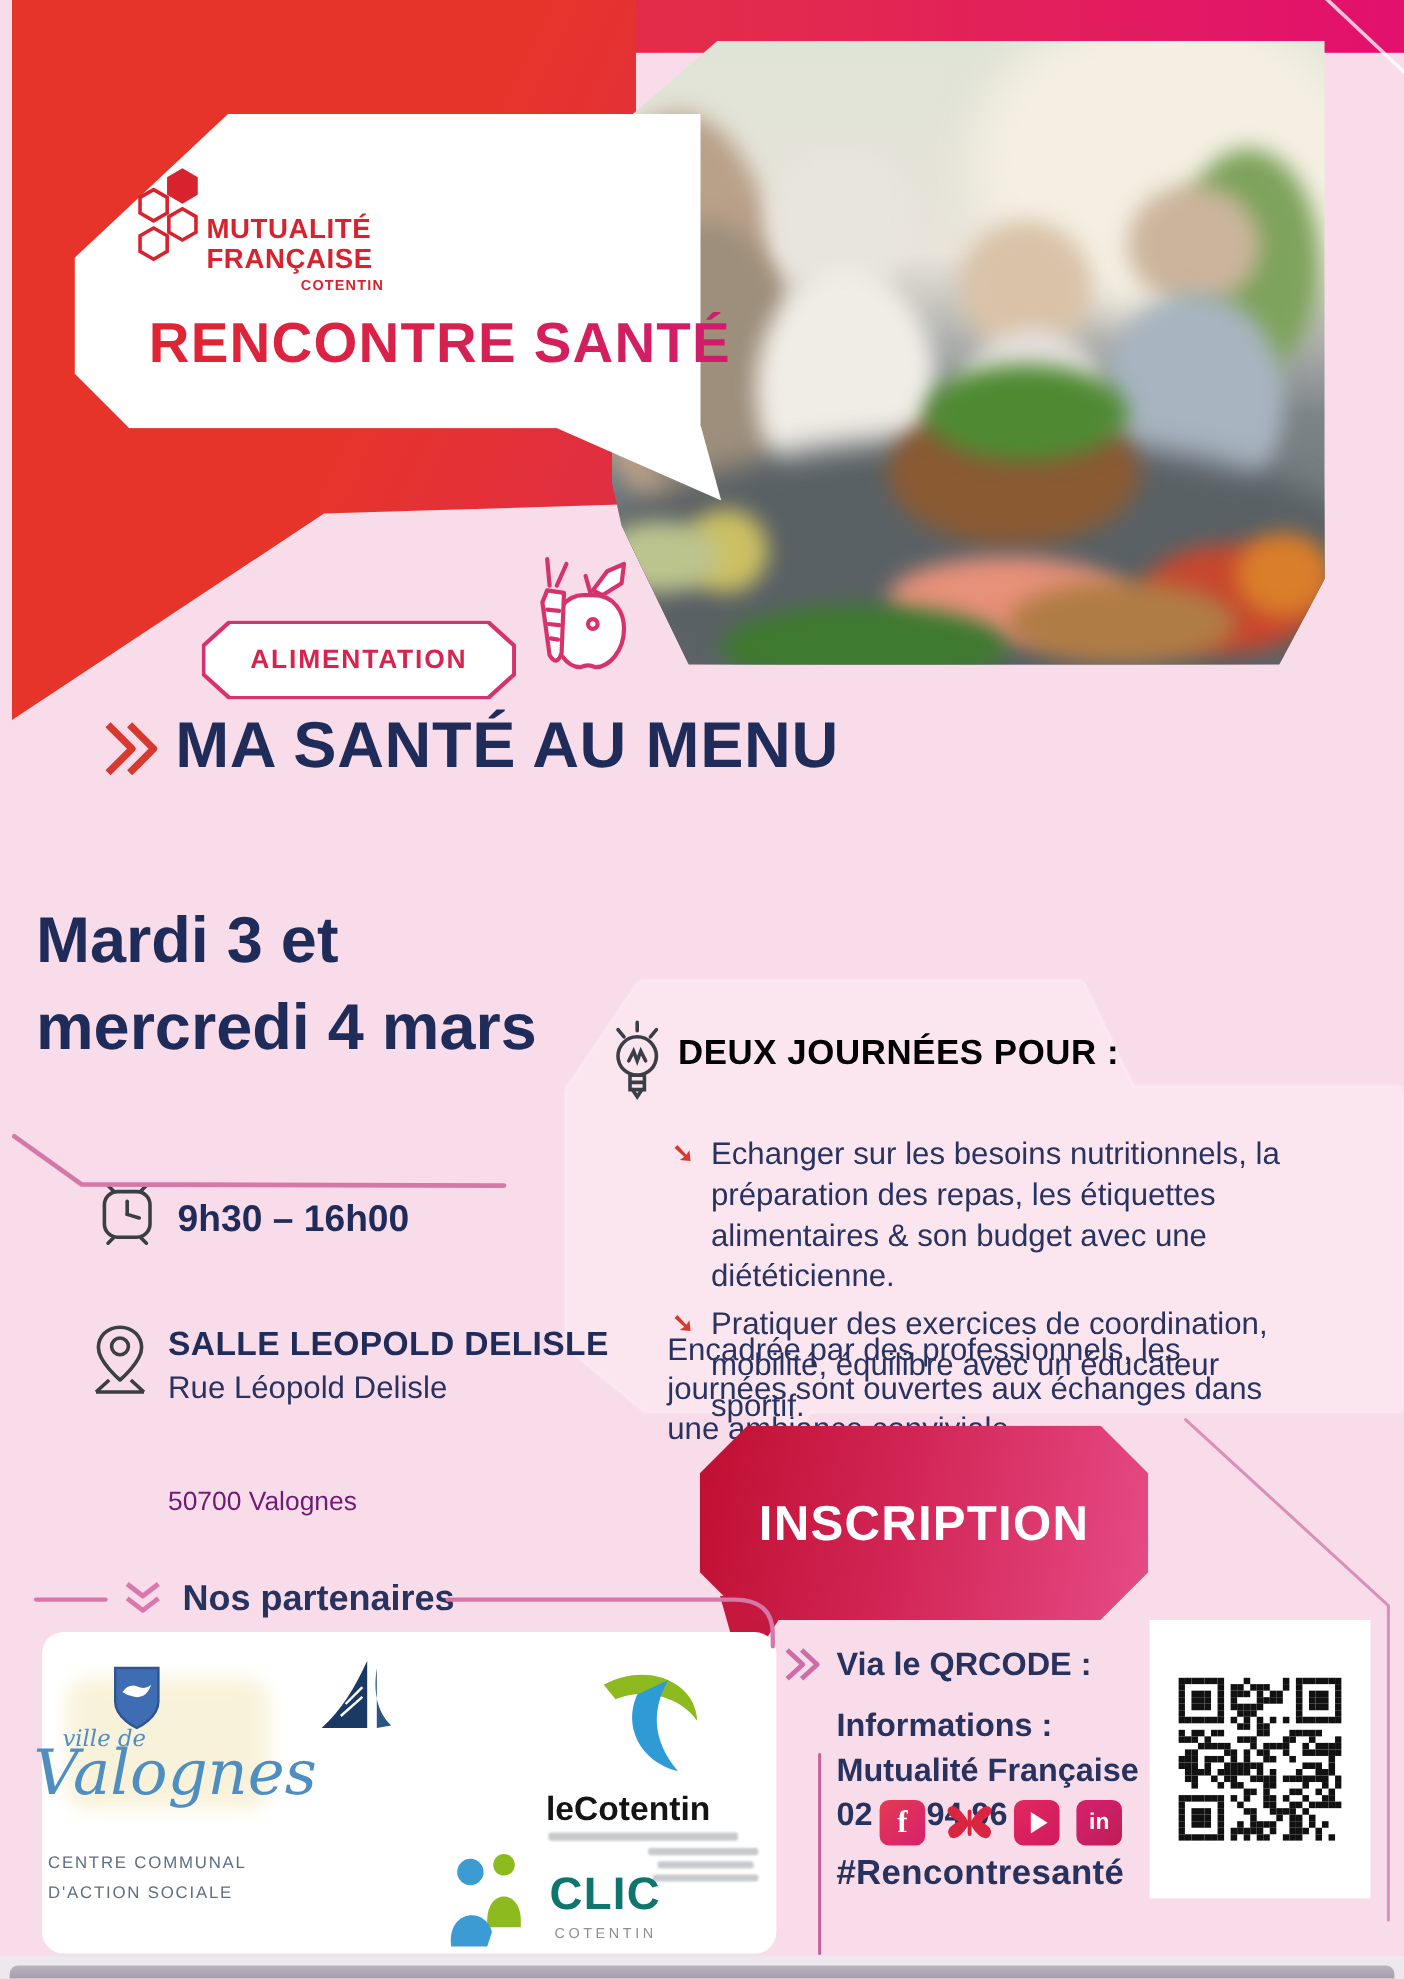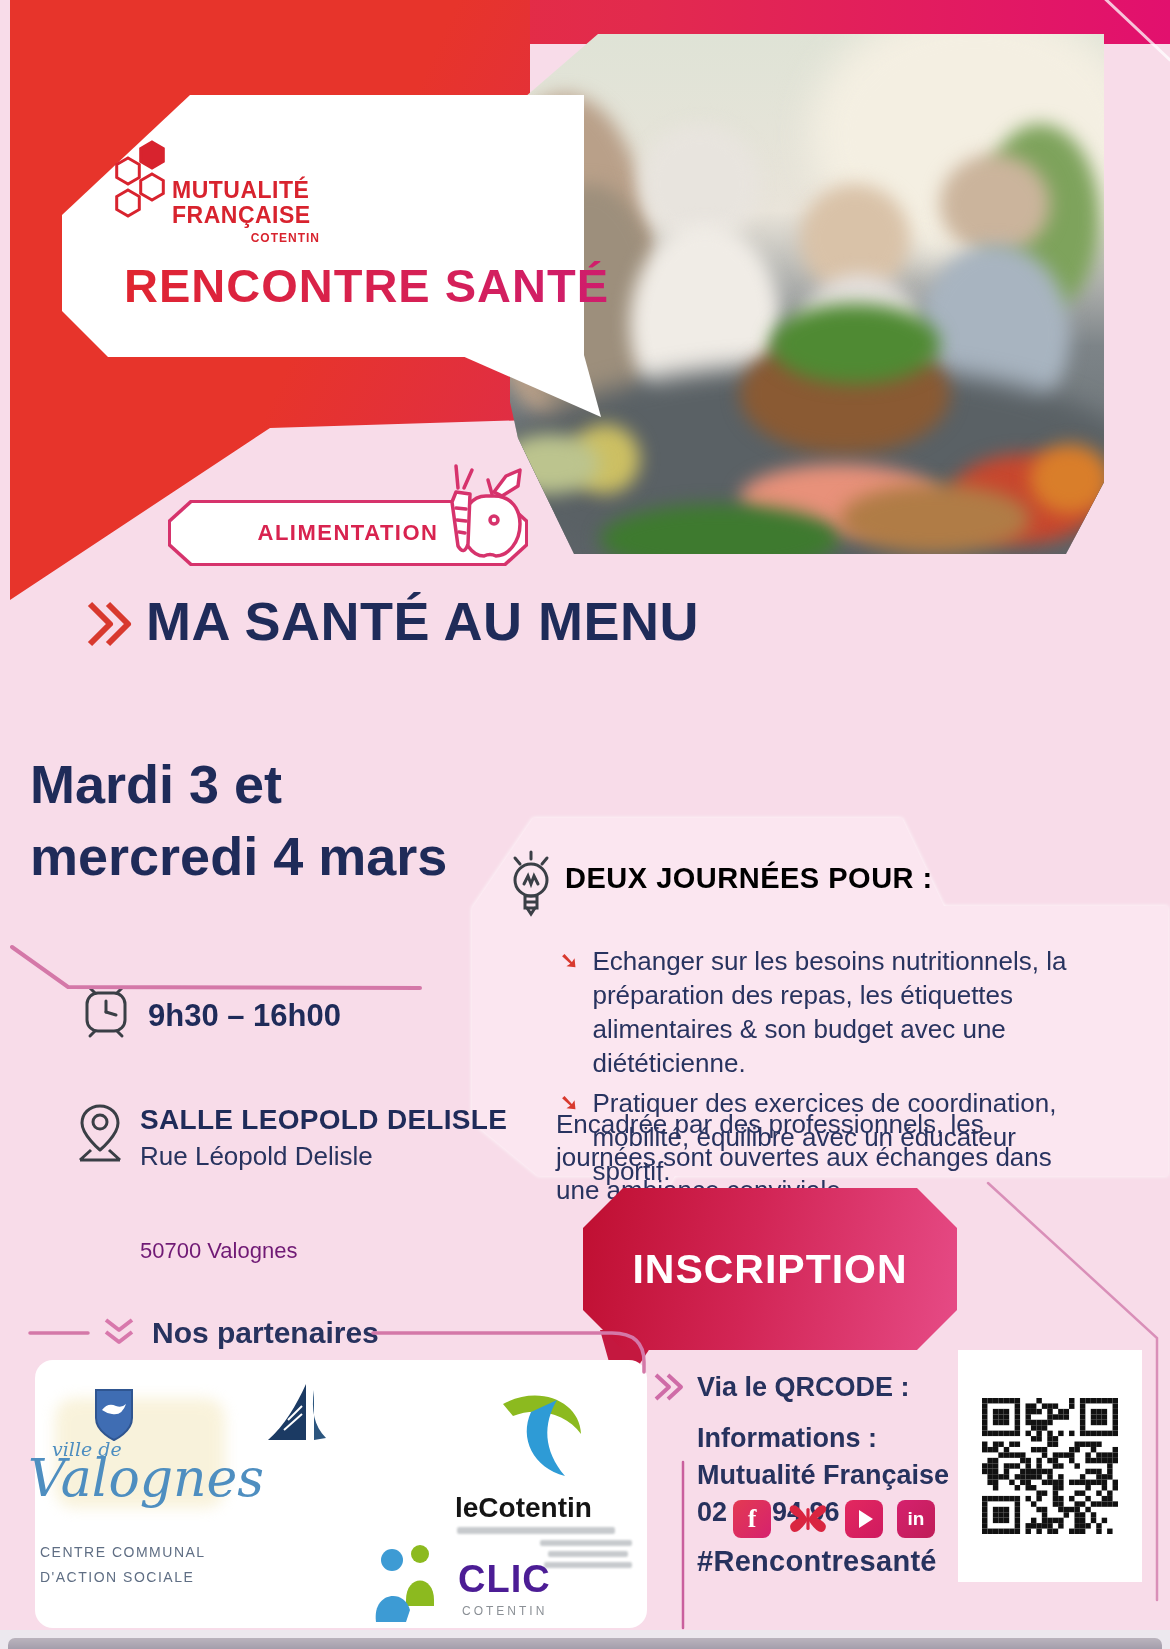--- a/index.html
+++ b/index.html
@@ -47,21 +47,21 @@
   
   #brandword{left:172px;top:178px;line-height:25px;font-size:23px;font-weight:800;color:#d8232e;letter-spacing:.5px;}
   #brandregion{left:172px;top:231px;width:148px;text-align:right;font-size:12px;font-weight:700;color:#d8232e;letter-spacing:1px;}
   #programtitle{left:124px;top:258px;font-size:47px;font-weight:800;letter-spacing:1px;
     background:linear-gradient(90deg,#e02530,#cf1d6d);-webkit-background-clip:text;background-clip:text;color:transparent;}
 
   
   .octa-out{background:#d6336c;clip-path:polygon(22px 0,calc(100% - 22px) 0,100% 20px,100% calc(100% - 20px),calc(100% - 22px) 100%,22px 100%,0 calc(100% - 20px),0 20px);}
   .octa-in{position:absolute;left:3px;top:3px;right:3px;bottom:3px;background:#fff;display:flex;align-items:center;justify-content:center;
     clip-path:polygon(21px 0,calc(100% - 21px) 0,100% 19px,100% calc(100% - 19px),calc(100% - 21px) 100%,21px 100%,0 calc(100% - 19px),0 19px);}
-  #alimbadge{left:168px;top:500px;width:360px;height:66px;}
+  #alimbadge{left:168px;top:517px;width:262px;height:66px;}
   #alimbadge .octa-in span{font-size:22px;font-weight:800;color:#d8234f;letter-spacing:1.5px;}
 
   
   #bigtitle{left:146px;top:590px;font-size:54px;font-weight:800;color:#1f2b59;letter-spacing:.5px;}
   #dates{left:30px;top:748px;font-size:54px;font-weight:800;color:#1f2b59;line-height:72px;}
 
   
   #timetext{left:148px;top:998px;font-size:31px;font-weight:700;color:#1f2b59;}
   #venuename{left:140px;top:1104px;font-size:28px;font-weight:800;color:#1f2b59;letter-spacing:.3px;}
   #venuestreet{left:140px;top:1141px;font-size:26px;color:#28335f;}
@@ -102,21 +102,21 @@
   #partnerpanel{left:35px;top:1360px;width:612px;height:268px;background:#fff;border-radius:18px;}
   .valo-bg{left:55px;top:1398px;width:170px;height:110px;background:#f0e0a6;opacity:.4;filter:blur(7px);border-radius:20px;}
   #valo-prefix{left:52px;top:1438px;font-size:19px;font-style:italic;color:#4e8ec0;font-family:"DejaVu Serif",serif;}
   #valo-name{left:28px;top:1448px;font-size:52px;font-style:italic;color:#4e8ec0;font-family:"DejaVu Serif",serif;}
   #valo-sub{left:40px;top:1540px;font-size:14px;letter-spacing:1.5px;color:#5f6e84;line-height:25px;}
   #manche-text{left:232px;top:1454px;color:#17325f;}
   #manche-text .l1{font-size:31px;font-weight:800;letter-spacing:.5px;}
   #manche-text .l2{font-size:19px;font-weight:600;letter-spacing:2px;}
   #cotentin-name{left:455px;top:1492px;font-size:28px;font-weight:800;color:#141414;}
   .fineprint{background:#9aa0a6;opacity:.55;filter:blur(1px);border-radius:2px;}
-  #clic-name{left:458px;top:1558px;font-size:38px;font-weight:800;color:#4c1d95;letter-spacing:1px;}
+  #clic-name{left:458px;top:1558px;font-size:38px;font-weight:800;color:#0f766e;letter-spacing:1px;}
   #clic-sub{left:462px;top:1604px;font-size:12px;letter-spacing:3px;color:#8b9096;}
 
   
   #bottomstrip{left:0;top:1630px;width:1170px;height:19px;background:#ece8ee;}
   #greybar{left:8px;top:1638px;width:1154px;height:11px;border-radius:7px 7px 0 0;
     background:linear-gradient(180deg,#bab4bd,#a49eac);}
 
   svg{display:block;}
   .decor{pointer-events:none;}
 </style>

